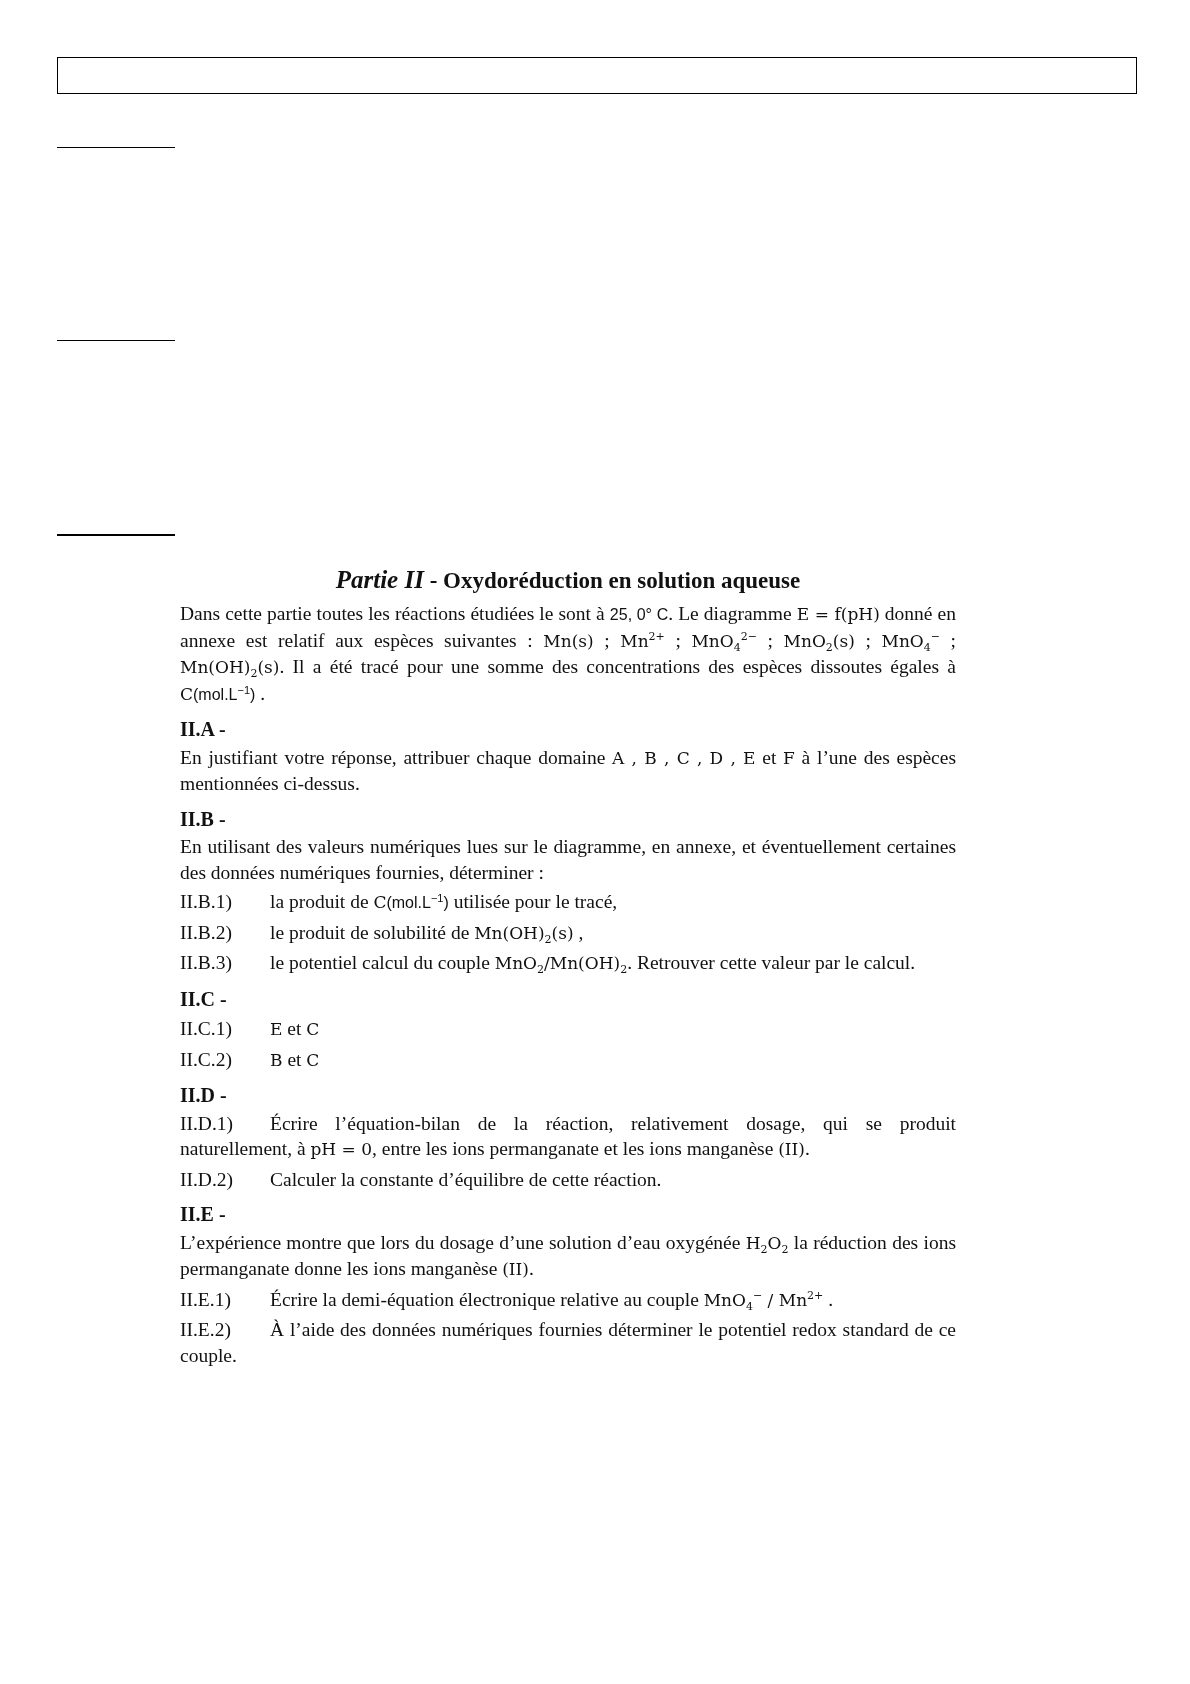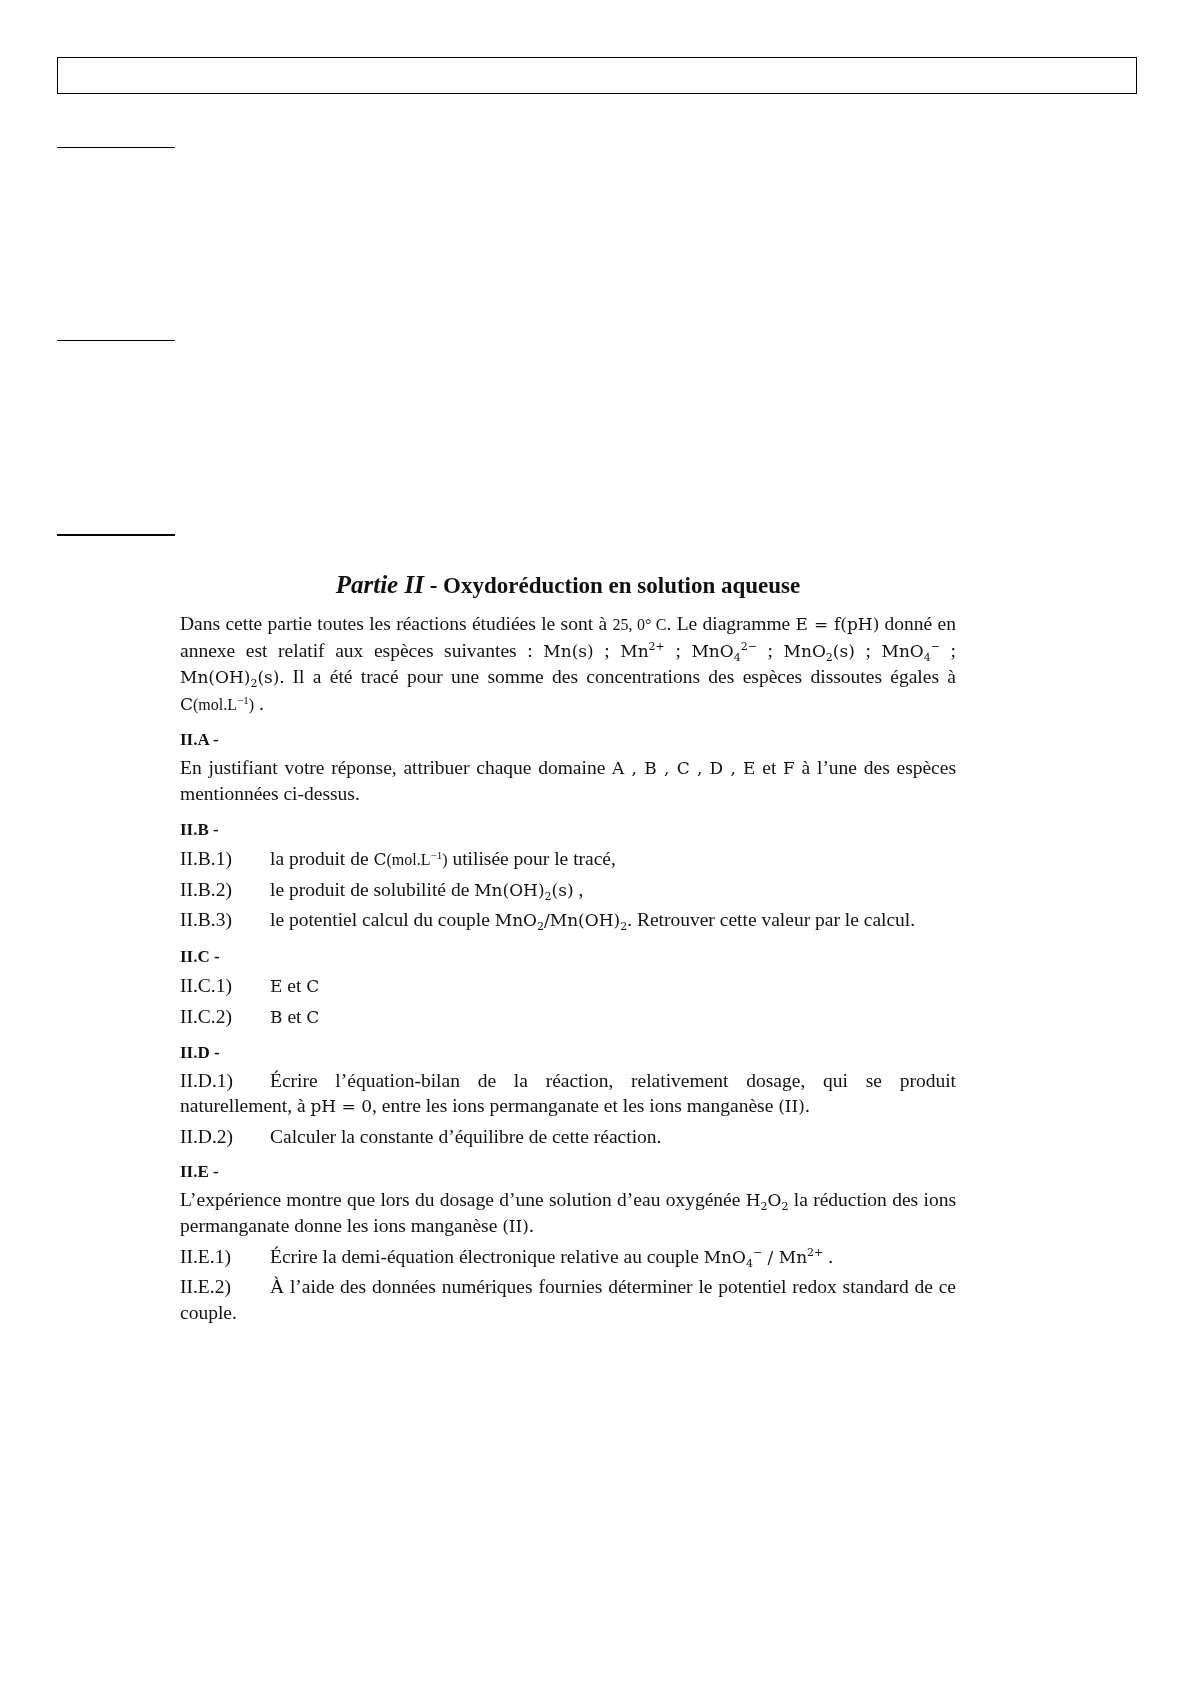--- a/index.html
+++ b/index.html
@@ -7,29 +7,29 @@
          font-family: "Liberation Serif", "DejaVu Serif", serif; color: #111; }
   .header-box { position: absolute; left: 57px; top: 57px; width: 1080px; height: 37px;
                 border: 1.5px solid #000; box-sizing: border-box; }
   .margin-rule { position: absolute; left: 57px; width: 118px; height: 0; border-top: 1.5px solid #000; }
   .rule-1 { top: 147px; }
   .rule-2 { top: 340px; }
   .rule-3 { top: 534px; border-top-width: 2.5px; }
 
   .content { position: absolute; left: 180px; top: 568px; width: 776px;
              font-size: 19.5px; line-height: 25.5px; }
-  .title { text-align: center; margin: 0 0 8px 0; font-size: 23px; line-height: 34px; }
+  .title { text-align: center; margin: 0 0 8px 0; font-size: 23px; line-height: 24px; }
   .title .part { font-weight: bold; font-style: italic; font-size: 25px; }
   .title .sub { font-weight: bold; }
   p { margin: 0; text-align: justify; }
-  .section-head { font-weight: bold; margin: 10px 0 2px 0; font-size: 17px; }
+  .section-head { font-weight: bold; margin: 10px 0 2px 0; font-size: 20px; }
   .item { margin: 4px 0 0 0; text-align: justify; }
   .item .num { display: inline-block; width: 90px; }
   .m { font-family: "DejaVu Serif", serif; font-size: 17px; }
-  .r { font-family: Liberation Serif, serif; font-size: 16px; }
+  .r { font-family: Liberation Sans, sans-serif; font-size: 16px; }
   sub, sup { font-size: 11px; line-height: 0; }
 </style>
 </head>
 <body>
 
 <div class="header-box"></div>
 <div class="margin-rule rule-1"></div>
 <div class="margin-rule rule-2"></div>
 <div class="margin-rule rule-3"></div>
 
@@ -42,20 +42,21 @@
   <p>
     <span>Dans cette partie toutes les réactions étudiées le sont à </span><span class="r">25, 0° C</span><span>. Le diagramme </span><span class="m">E = f(pH)</span><span> donné en annexe est relatif aux espèces suivantes : </span><span class="m">Mn(s)</span><span> ; </span><span class="m"><span>Mn</span><sup>2+</sup></span><span> ; </span><span class="m"><span>MnO</span><sub>4</sub><sup>2−</sup></span><span> ; </span><span class="m"><span>MnO</span><sub>2</sub><span>(s)</span></span><span> ; </span><span class="m"><span>MnO</span><sub>4</sub><sup>−</sup></span><span> ; </span><span class="m"><span>Mn(OH)</span><sub>2</sub><span>(s)</span></span><span>. Il a été tracé pour une somme des concentrations des espèces dissoutes égales à </span><span class="m">C</span><span class="r"><span>(mol.L</span><sup>−1</sup><span>)</span></span><span> .</span>
   </p>
 
   <div class="section-head">II.A -</div>
   <p>
     <span>En justifiant votre réponse, attribuer chaque domaine </span><span class="m">A , B , C , D , E</span><span> et </span><span class="m">F</span><span> à l’une des espèces mentionnées ci-dessus.</span>
   </p>
 
   <div class="section-head">II.B -</div>
+  <p>En utilisant des valeurs numériques lues sur le diagramme, en annexe, et éventuellement certaines des données numériques fournies, déterminer :</p>
   <div class="item">
     <span class="num">II.B.1)</span><span>la produit de </span><span class="m">C</span><span class="r"><span>(mol.L</span><sup>−1</sup><span>)</span></span><span> utilisée pour le tracé,</span>
   </div>
   <div class="item">
     <span class="num">II.B.2)</span><span>le produit de solubilité de </span><span class="m"><span>Mn(OH)</span><sub>2</sub><span>(s)</span></span><span> ,</span>
   </div>
   <div class="item">
     <span class="num">II.B.3)</span><span>le potentiel calcul du couple </span><span class="m"><span>MnO</span><sub>2</sub><span>/</span><span>Mn(OH)</span><sub>2</sub></span><span>. Retrouver cette valeur par le calcul.</span>
   </div>
 

